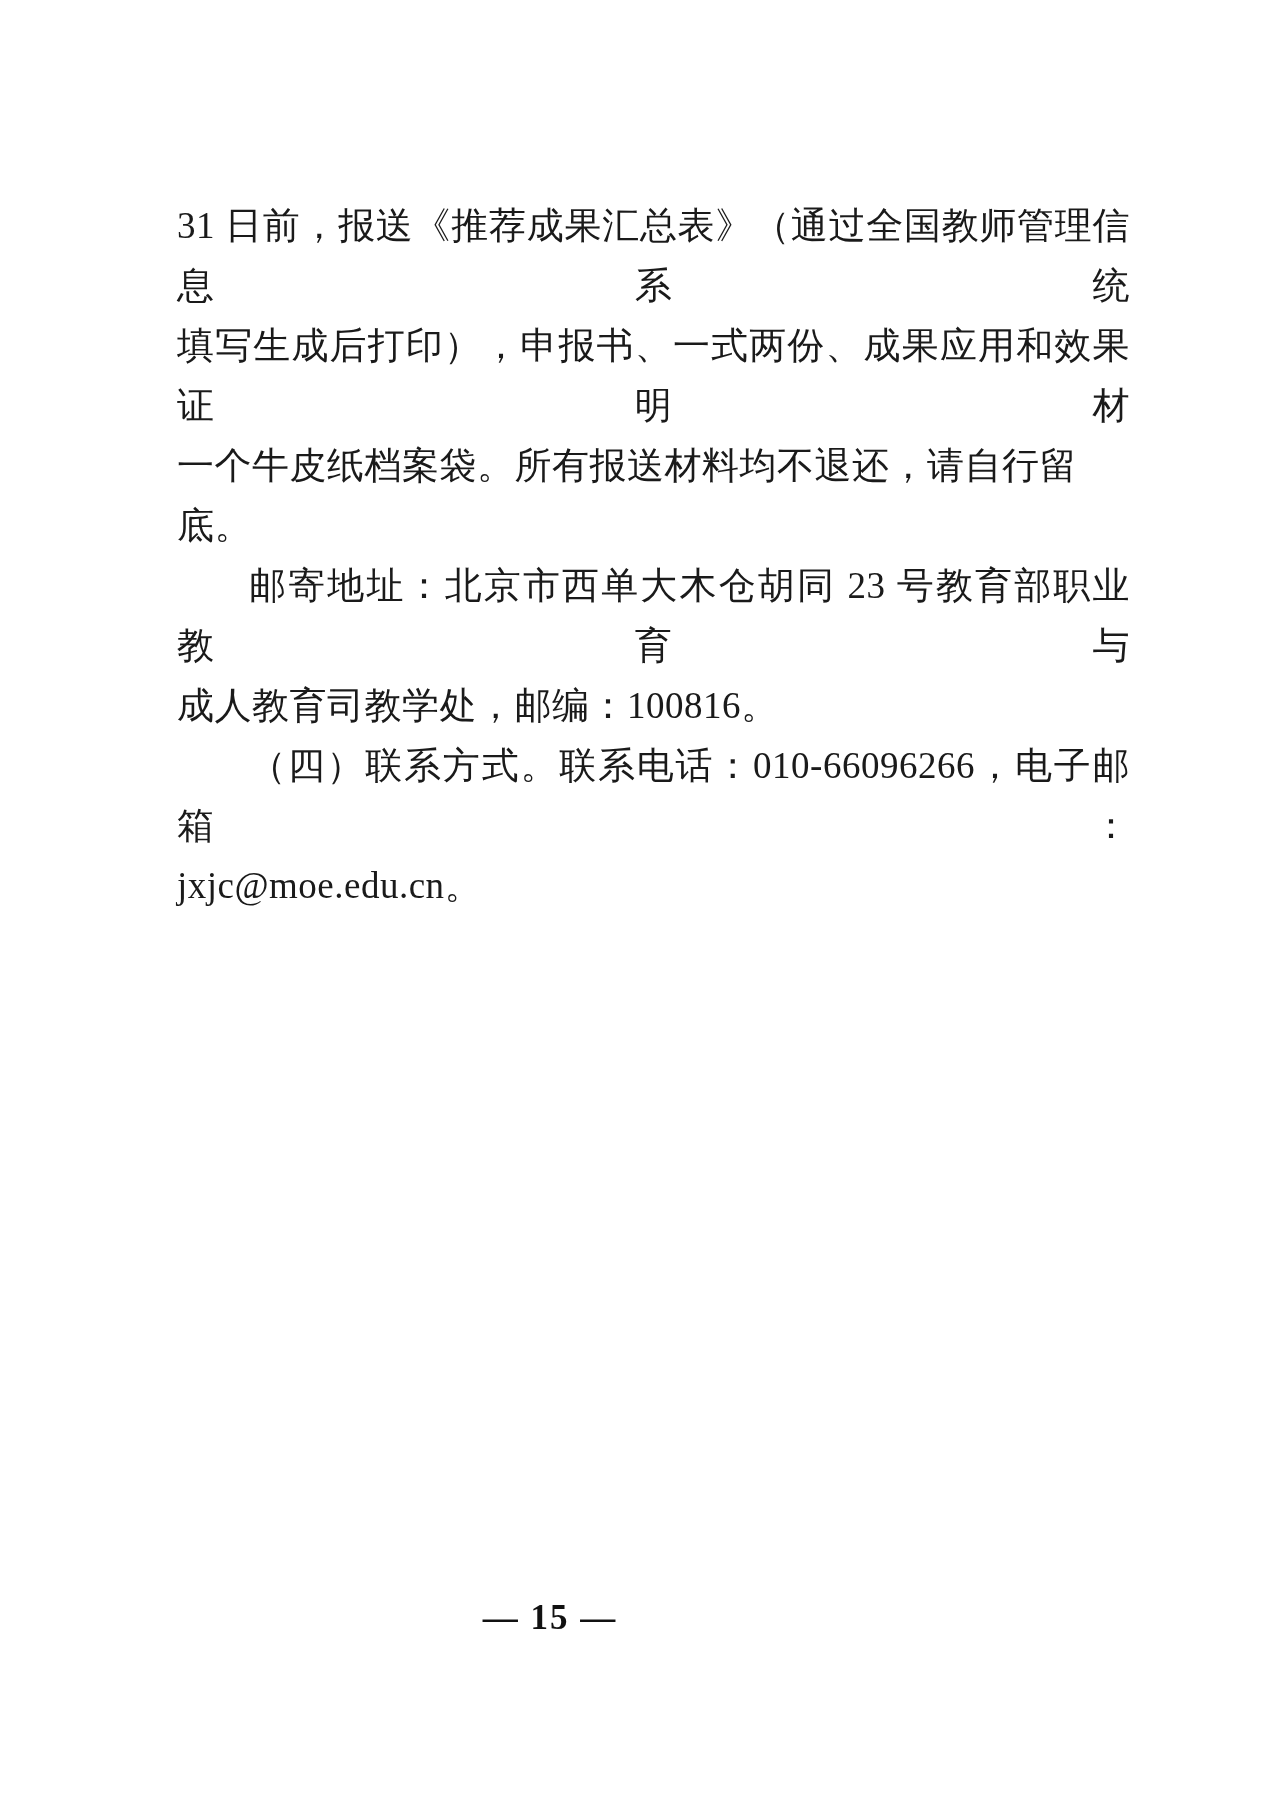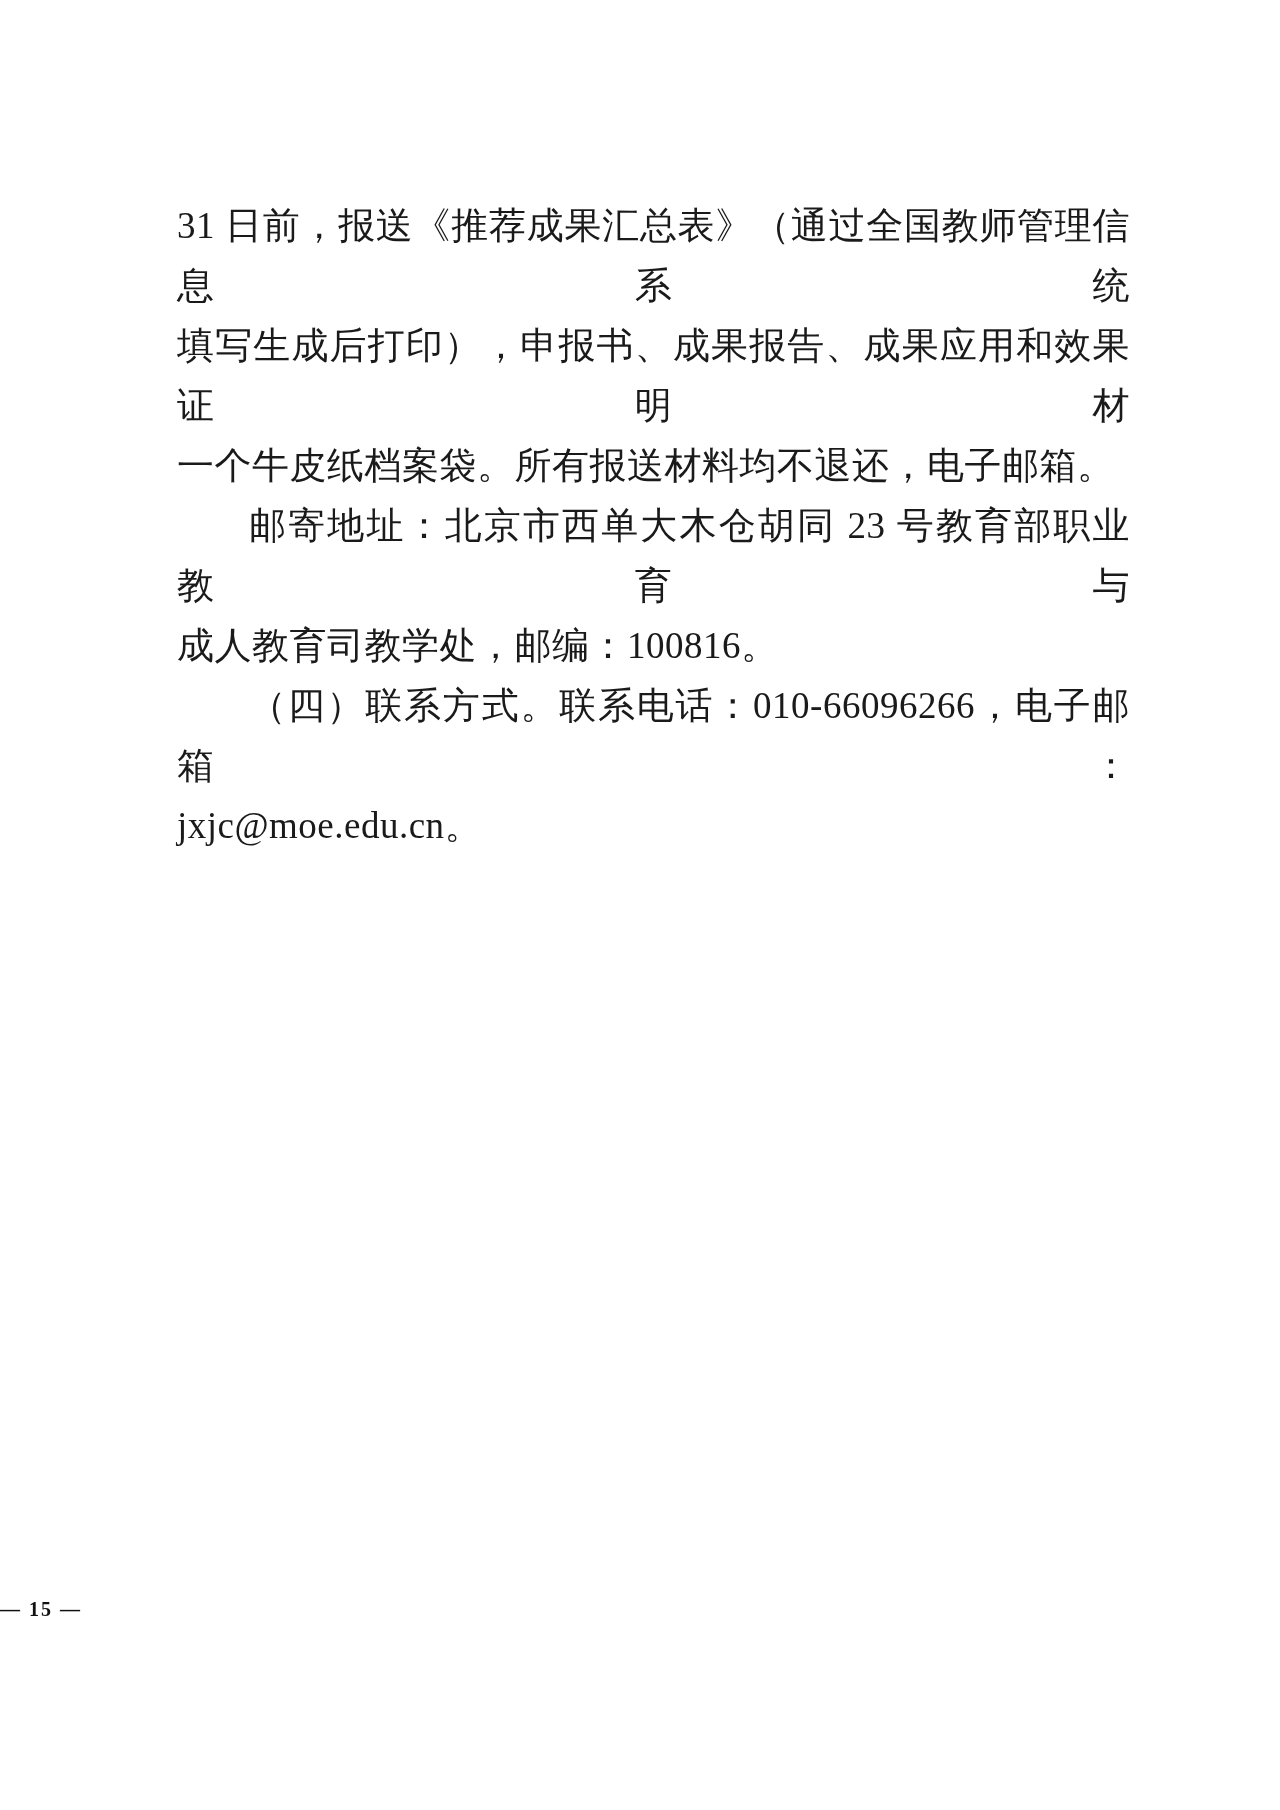--- a/index.html
+++ b/index.html
@@ -39,34 +39,34 @@
     text-align-last: justify;
   }
   .line.ind {
     text-indent: 72px;
   }
   .page-footer {
     position: absolute;
     top: 1598px;
     left: 0;
     width: 1100px;
-    text-align: left;
-    font-size: 20px;
+    text-align: center;
+    font-size: 35px;
     font-weight: bold;
     color: #111111;
     letter-spacing: 2px;
   }
 </style>
 </head>
 <body>
 
 <div class="page">
   <div class="doc-body">
       <div class="line jl">31 日前，报送《推荐成果汇总表》（通过全国教师管理信息系统</div>
-      <div class="line jl">填写生成后打印），申报书、成果报告、成果应用和效果证明材</div>
-      <div class="line">一个牛皮纸档案袋。所有报送材料均不退还，电子邮箱。</div>
+      <div class="line jl">填写生成后打印），申报书、一式两份、成果应用和效果证明材</div>
+      <div class="line">一个牛皮纸档案袋。所有报送材料均不退还，请自行留底。</div>
       <div class="line jl ind">邮寄地址：北京市西单大木仓胡同 23 号教育部职业教育与</div>
       <div class="line">成人教育司教学处，邮编：100816。</div>
       <div class="line jl ind">（四）联系方式。联系电话：010-66096266，电子邮箱：</div>
       <div class="line">jxjc@moe.edu.cn。</div>
     </div>
   <div class="page-footer">— 15 —</div>
 </div>
 
 </body></html>

